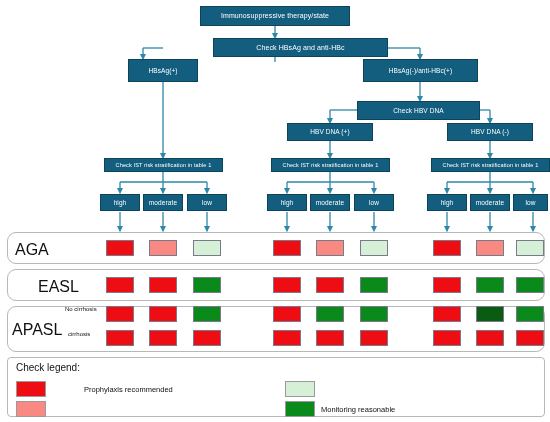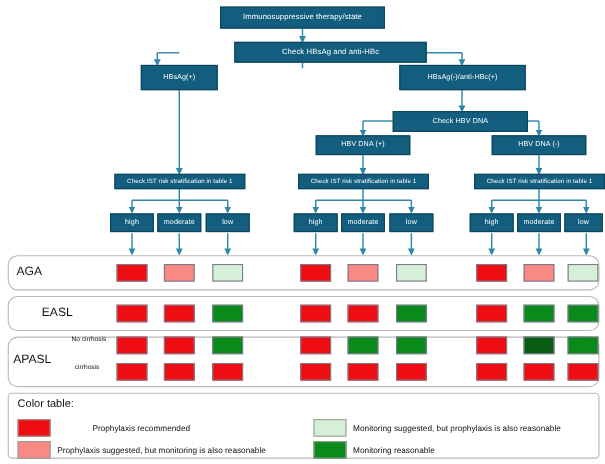--- a/index.html
+++ b/index.html
@@ -31,21 +31,21 @@
   .grouprow{
     position:absolute;
     border:1px solid #b8b8b8;
     border-radius:9px;
     background:#ffffff;
     box-sizing:border-box;
     z-index:1;
   }
   .rowlabel{
     position:absolute;
-    font-size:11px;
+    font-size:16px;
     color:#111111;
     z-index:4;
     white-space:nowrap;
   }
   .cell{
     position:absolute;
     width:28px;height:16px;
     border:1px solid #7a7a8a;
     box-sizing:border-box;
     z-index:4;
@@ -223,27 +223,25 @@
       <div class="cell" style="left: 193px; top: 330px; background: rgb(238, 13, 18);"></div>
       <div class="cell" style="left: 273px; top: 330px; background: rgb(238, 13, 18);"></div>
       <div class="cell" style="left: 316px; top: 330px; background: rgb(238, 13, 18);"></div>
       <div class="cell" style="left: 360px; top: 330px; background: rgb(238, 13, 18);"></div>
       <div class="cell" style="left: 433px; top: 330px; background: rgb(238, 13, 18);"></div>
       <div class="cell" style="left: 476px; top: 330px; background: rgb(238, 13, 18);"></div>
       <div class="cell" style="left: 516px; top: 330px; background: rgb(238, 13, 18);"></div>
     </div>
 
   <div class="grouprow" style="left:7px;top:357px;width:538px;height:60px;border-radius:4px;"></div>
-  <div class="legendtitle" style="left:16px;top:362px;">Color table:</div>
+  <div class="legendtitle" style="left:16px;top:362px;">Check legend:</div>
 
   <div class="legendbox" style="left: 16px; top: 381px; background: rgb(238, 13, 18);"></div>
   <div class="legendtext" style="left:52px;top:385px;margin-left:32px;">Prophylaxis recommended</div>
 
   <div class="legendbox" style="left: 285px; top: 381px; background: rgb(214, 240, 216);"></div>
-  <div class="legendtext" style="left:321px;top:385px;">Monitoring suggested, but prophylaxis is also reasonable</div>
 
   <div class="legendbox" style="left: 16px; top: 401px; background: rgb(249, 138, 131);"></div>
-  <div class="legendtext" style="left:52px;top:405px;">Prophylaxis suggested, but monitoring is also reasonable</div>
 
   <div class="legendbox" style="left: 285px; top: 401px; background: rgb(10, 138, 27);"></div>
   <div class="legendtext" style="left:321px;top:405px;">Monitoring reasonable</div>
 
 </div>
 
 </body></html>

